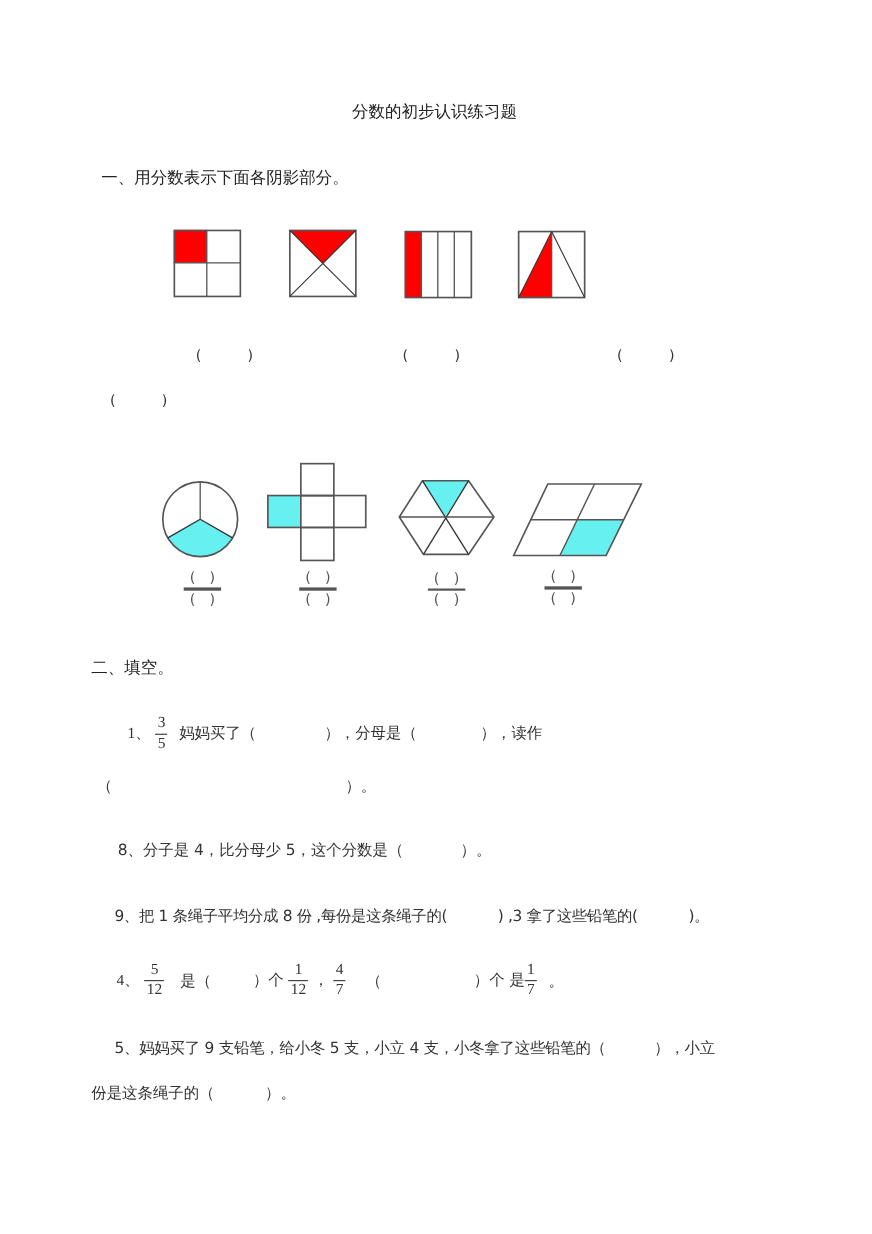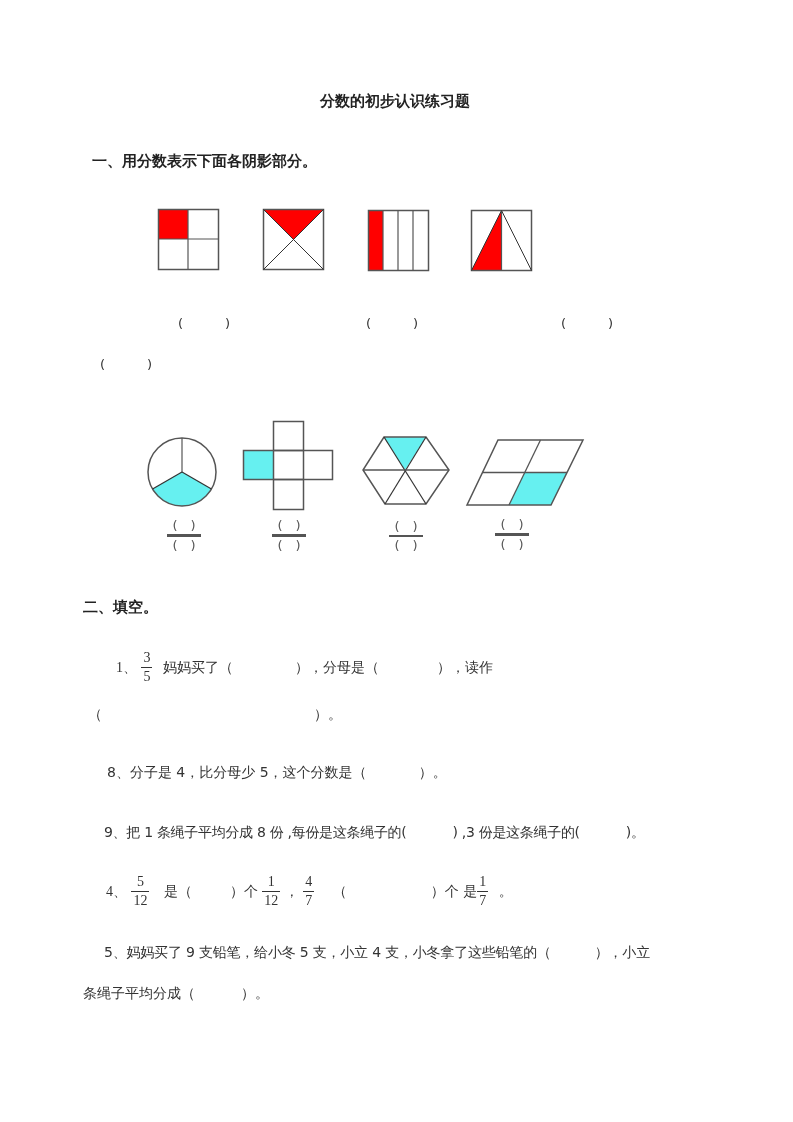--- a/index.html
+++ b/index.html
@@ -1,20 +1,20 @@
 <!DOCTYPE html>
 <html><head>
 <meta charset="utf-8">
 <style>
   html, body { margin: 0; padding: 0; background: #ffffff; }
   body { width: 793px; height: 1122px; position: relative; overflow: hidden;
          font-family: "DejaVu Sans", "Liberation Sans", sans-serif; color: #222; }
   .abs { position: absolute; white-space: nowrap; }
-  .title { font-size: 15px; font-weight: bold; }
-  .heading { font-size: 15px; font-weight: bold; }
+  .title { font-size: 15px; font-weight: normal; }
+  .heading { font-size: 15px; font-weight: normal; }
   .q { font-size: 14px; color: #333; }
   .serif { font-family: "Liberation Serif", "DejaVu Serif", serif; }
   .paren { font-size: 13px; color: #333; }
   .frac { display: inline-block; vertical-align: middle; text-align: center; font-family: "Liberation Serif", serif; font-size: 14px; line-height: 1; }
   .frac .num { display: block; padding: 0 2px 2px; border-bottom: 1px solid #333; }
   .frac .den { display: block; padding: 2px 2px 0; }
   svg { position: absolute; overflow: visible; }
   .blank-frac { position: absolute; width: 34px; text-align: center; font-size: 13px; color: #555; line-height: 1; }
   .blank-frac .bar { height: 3px; background: #555; margin: 2px 0; }
 </style>
@@ -127,21 +127,21 @@
 </div>
 <div class="abs q" style="left:88px; top:706px;">
   <span>（</span><span style="display:inline-block;width:212px"></span><span>）。</span>
 </div>
 
 <div class="abs q" style="left:107px; top:764px;">
   <span>8、分子是 4，比分母少 5，这个分数是（</span><span style="display:inline-block;width:52px"></span><span>）。</span>
 </div>
 
 <div class="abs q" style="left:104px; top:824px; letter-spacing:-0.3px;">
-  <span>9、把 1 条绳子平均分成 8 份 ,每份是这条绳子的(</span><span style="display:inline-block;width:46px"></span><span>) ,3 份是这条绳子的(</span><span style="display:inline-block;width:46px"></span><span>)。</span>
+  <span>9、把 1 条绳子平均分成 8 份 ,每份是这条绳子的(</span><span style="display:inline-block;width:46px"></span><span>) ,3 拿了这些铅笔的(</span><span style="display:inline-block;width:46px"></span><span>)。</span>
 </div>
 
 <div class="abs q" style="left:106px; top:875px;">
   <span class="serif" style="vertical-align:middle">4、</span>
   <span class="frac">
     <span class="num">5</span>
     <span class="den">12</span>
   </span>
   <span style="margin-left:10px; vertical-align:middle">是（</span><span style="display:inline-block;width:38px"></span><span style="vertical-align:middle">）个</span>
   <span class="frac">
@@ -157,14 +157,14 @@
     <span class="num">1</span>
     <span class="den">7</span>
   </span>
   <span style="margin-left:6px; vertical-align:middle">。</span>
 </div>
 
 <div class="abs q" style="left:104px; top:944px; letter-spacing:-0.2px;">
   <span>5、妈妈买了 9 支铅笔，给小冬 5 支，小立 4 支，小冬拿了这些铅笔的（</span><span style="display:inline-block;width:44px"></span><span>），小立</span>
 </div>
 <div class="abs q" style="left:83px; top:985px;">
-  <span>条绳子平均分成（</span><span style="display:inline-block;width:46px"></span><span>）。</span>
+  <span>份是这条绳子的（</span><span style="display:inline-block;width:46px"></span><span>）。</span>
 </div>
 
 </body></html>

